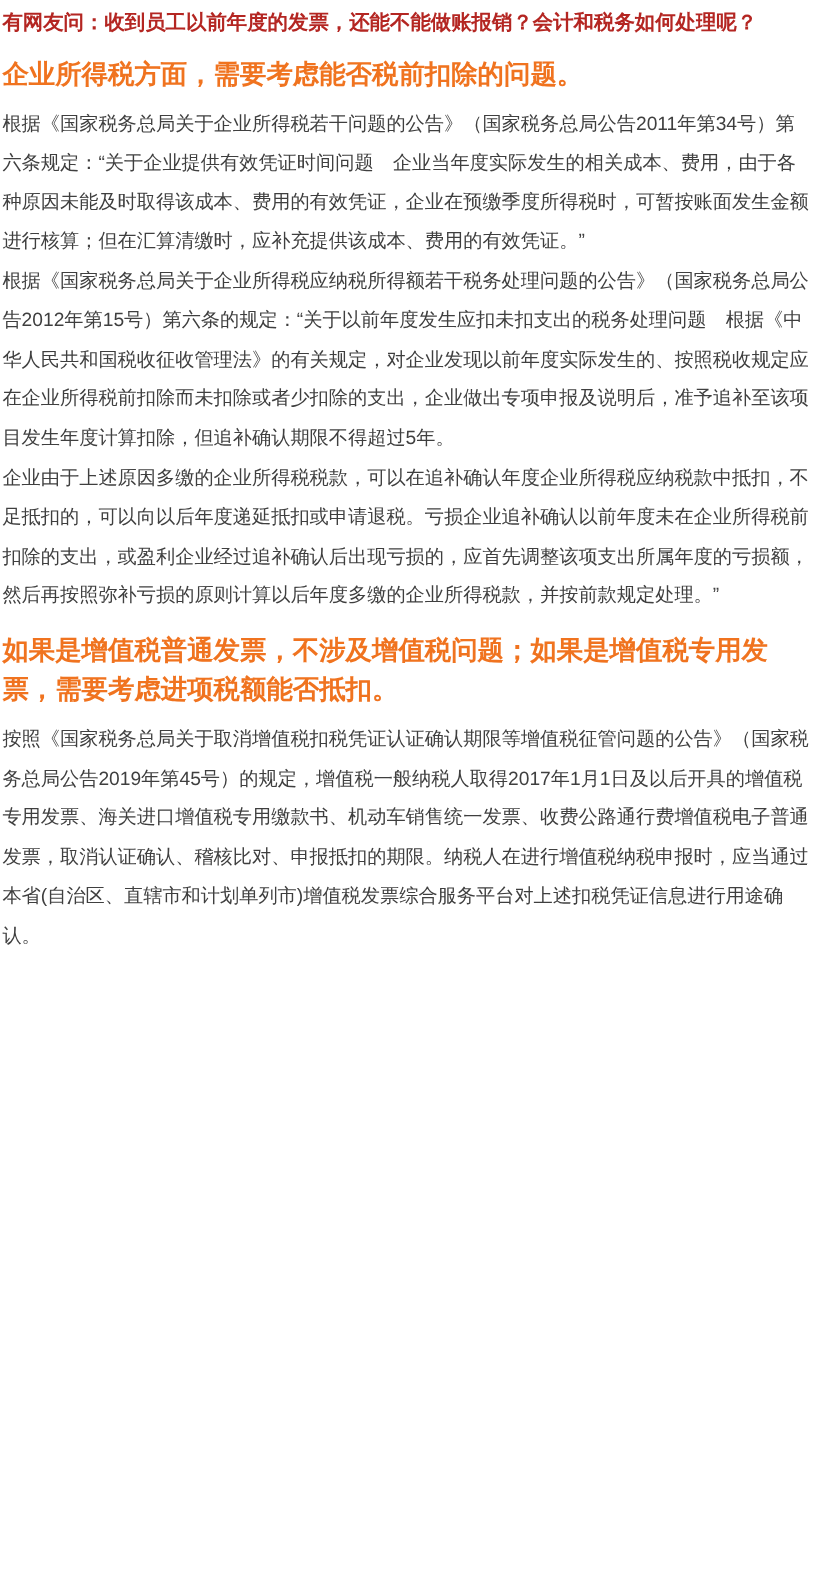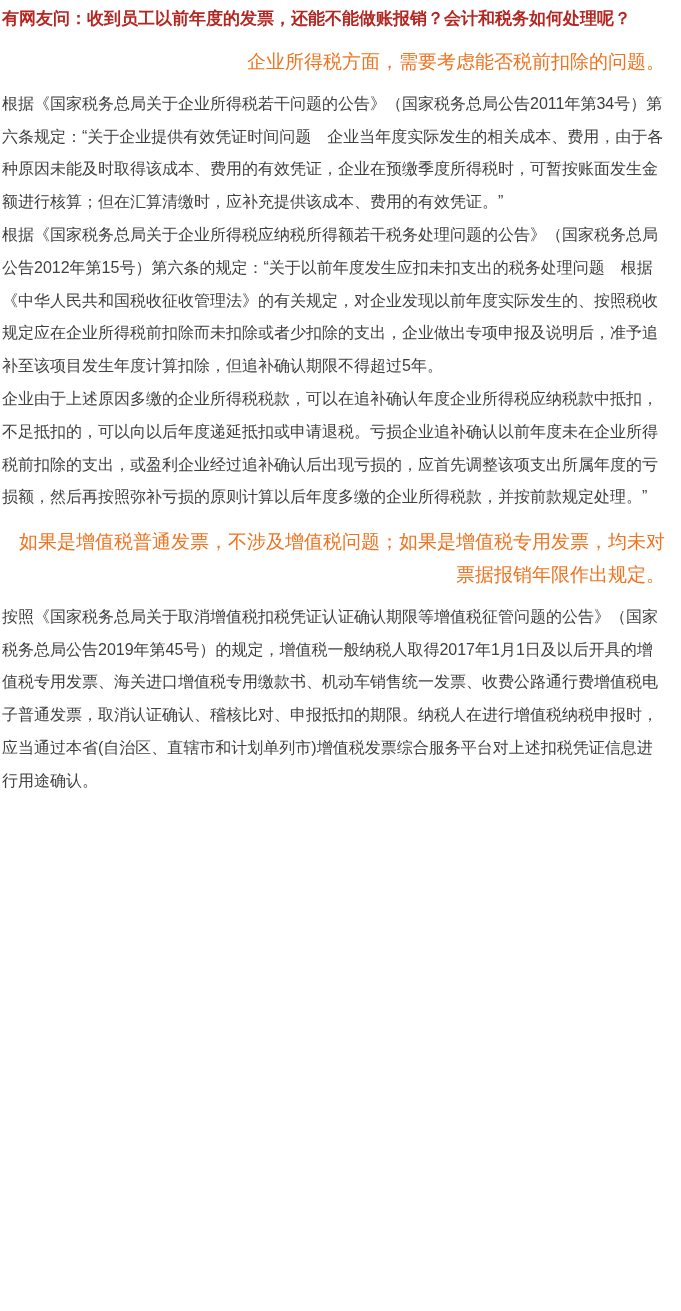--- a/index.html
+++ b/index.html
@@ -8,47 +8,46 @@
     background: #ffffff;
   }
   body {
     width: 681px;
     min-height: 1311px;
     font-family: "Liberation Sans", "DejaVu Sans", sans-serif;
   }
   .article {
     box-sizing: border-box;
     width: 681px;
-    padding: 3px 16px 0 2px;
+    padding: 3px 4px 0 2px;
     font-size: 16px;
     line-height: 32.8px;
     color: var(--body-color, #3f3f3f);
     word-break: break-all;
     text-align: left;
   }
   .article-title {
     font-size: 17px;
     font-weight: bold;
     line-height: 30px;
     margin: 0 0 3px 0;
     padding-top: 1px;
     color: var(--title-color, #b42622);
     word-break: break-all;
   }
   .article p {
     margin: 0;
   }
   .section-heading {
-    font-size: 19px;
-    font-weight: normal;
+    font-size: 22px;
+    font-weight: bold;
     line-height: 32.8px;
     margin: 12px 0 9px 0;
     color: var(--heading-color, #f0731f);
     word-break: break-all;
-    text-align: right;
   }
   .blank-line {
     height: 31px;
   }
 </style>
 </head>
 <body style="background: rgb(255, 255, 255);">
 
 <div class="article">
 
@@ -57,21 +56,21 @@
 
 
   <h2 class="section-heading">企业所得税方面，需要考虑能否税前扣除的问题。</h2>
 
   <p>根据《国家税务总局关于企业所得税若干问题的公告》（国家税务总局公告2011年第34号）第六条规定：“关于企业提供有效凭证时间问题　企业当年度实际发生的相关成本、费用，由于各种原因未能及时取得该成本、费用的有效凭证，企业在预缴季度所得税时，可暂按账面发生金额进行核算；但在汇算清缴时，应补充提供该成本、费用的有效凭证。”</p>
 
   <p>根据《国家税务总局关于企业所得税应纳税所得额若干税务处理问题的公告》（国家税务总局公告2012年第15号）第六条的规定：“关于以前年度发生应扣未扣支出的税务处理问题　根据《中华人民共和国税收征收管理法》的有关规定，对企业发现以前年度实际发生的、按照税收规定应在企业所得税前扣除而未扣除或者少扣除的支出，企业做出专项申报及说明后，准予追补至该项目发生年度计算扣除，但追补确认期限不得超过5年。</p>
 
   <p>企业由于上述原因多缴的企业所得税税款，可以在追补确认年度企业所得税应纳税款中抵扣，不足抵扣的，可以向以后年度递延抵扣或申请退税。亏损企业追补确认以前年度未在企业所得税前扣除的支出，或盈利企业经过追补确认后出现亏损的，应首先调整该项支出所属年度的亏损额，然后再按照弥补亏损的原则计算以后年度多缴的企业所得税款，并按前款规定处理。”</p>
 
-  <h2 class="section-heading">如果是增值税普通发票，不涉及增值税问题；如果是增值税专用发票，均未对票据报销年限作出规定。</h2>
+  <h2 class="section-heading">如果是增值税普通发票，不涉及增值税问题；如果是增值税专用发票，需要考虑进项税额能否抵扣。</h2>
 
   <p>按照《国家税务总局关于取消增值税扣税凭证认证确认期限等增值税征管问题的公告》（国家税务总局公告2019年第45号）的规定，增值税一般纳税人取得2017年1月1日及以后开具的增值税专用发票、海关进口增值税专用缴款书、机动车销售统一发票、收费公路通行费增值税电子普通发票，取消认证确认、稽核比对、申报抵扣的期限。纳税人在进行增值税纳税申报时，应当通过本省(自治区、直辖市和计划单列市)增值税发票综合服务平台对上述扣税凭证信息进行用途确认。</p>
 
 
   <div class="blank-line"></div>
 
 
 </div>
 
 </body></html>

